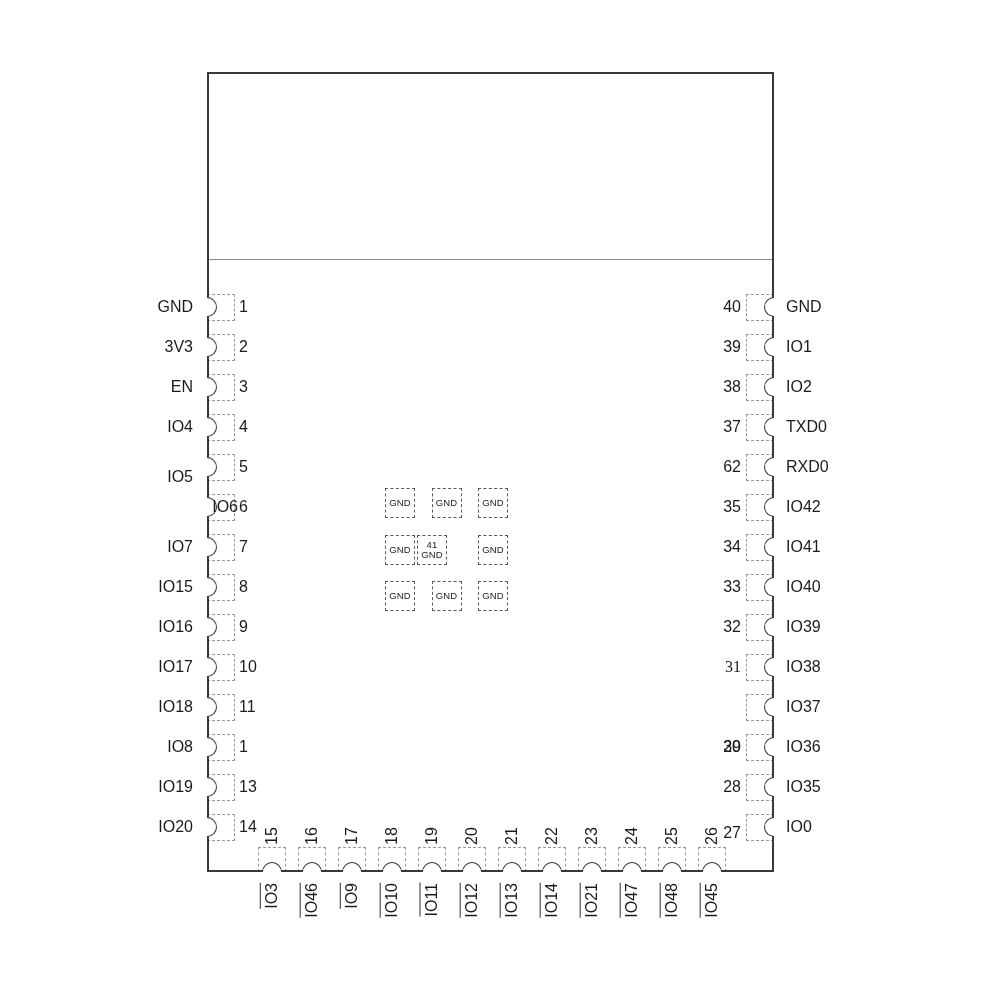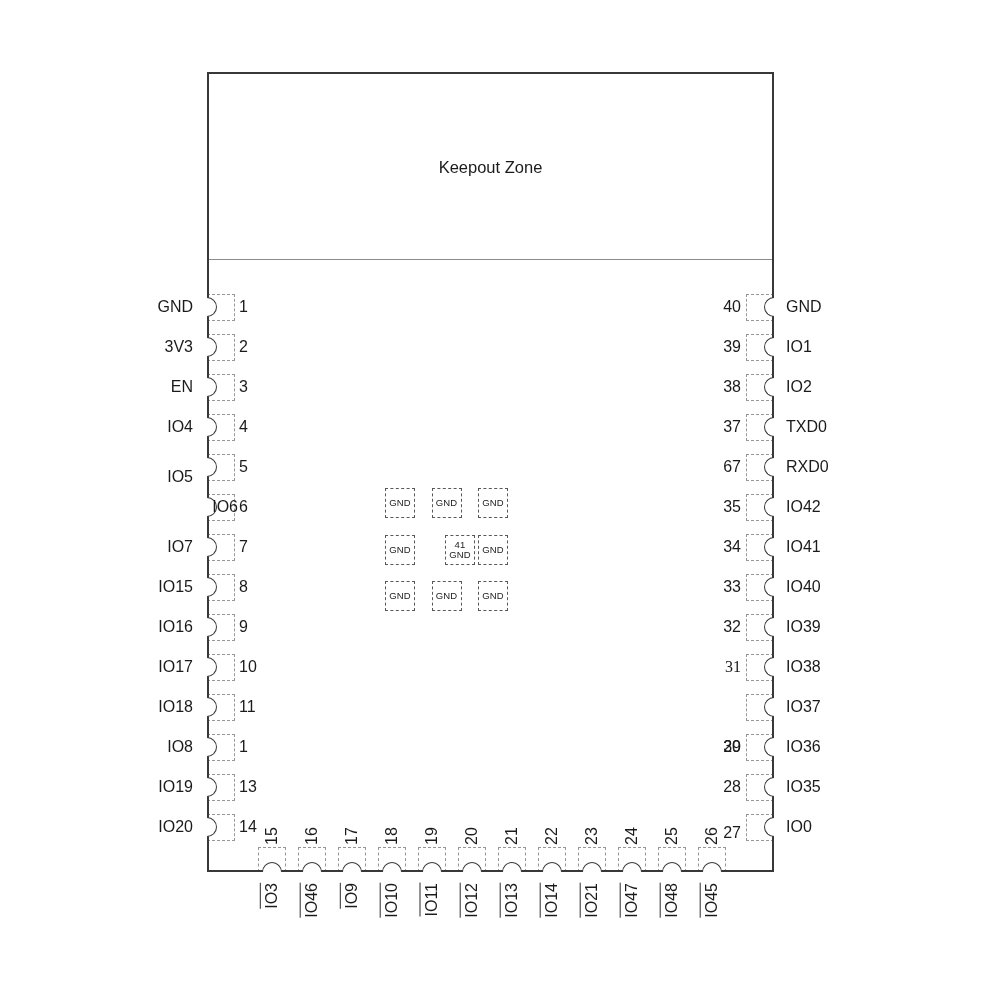--- a/index.html
+++ b/index.html
@@ -50,21 +50,20 @@
     transform:rotate(-90deg); transform-origin:100% 0;
     border-top:1.5px solid #2a2a2a; padding-top:2px;
   }
 </style>
 </head>
 <body>
 
 <div id="canvas">
   <div class="module-outline"></div>
   <div class="keepout-divider"></div>
-  <div class="keepout-label">Keepout Zone</div>
 
 <div class="pad" style="left: 207px; top: 293.5px; width: 28px; height: 27px;"></div>
     <div class="notch notch-left" style="left: 206.5px; top: 297px;"></div>
     <div class="pin-num" style="left: 239px; top: 298px;">1</div>
     <div class="pin-label" style="right: 807px; top: 298px;">GND</div>
     <div class="pad" style="left: 207px; top: 333.5px; width: 28px; height: 27px;"></div>
     <div class="notch notch-left" style="left: 206.5px; top: 337px;"></div>
     <div class="pin-num" style="left: 239px; top: 338px;">2</div>
     <div class="pin-label" style="right: 807px; top: 338px;">3V3</div>
     <div class="pad" style="left: 207px; top: 373.5px; width: 28px; height: 27px;"></div>
@@ -126,21 +125,21 @@
     <div class="pad" style="left: 746px; top: 373.5px; width: 28px; height: 27px;"></div>
     <div class="notch notch-right" style="left: 764px; top: 377px;"></div>
     <div class="pin-num" style="right: 259px; top: 378px;">38</div>
     <div class="pin-label" style="left: 786px; top: 378px;">IO2</div>
     <div class="pad" style="left: 746px; top: 413.5px; width: 28px; height: 27px;"></div>
     <div class="notch notch-right" style="left: 764px; top: 417px;"></div>
     <div class="pin-num" style="right: 259px; top: 418px;">37</div>
     <div class="pin-label" style="left: 786px; top: 418px;">TXD0</div>
     <div class="pad" style="left: 746px; top: 453.5px; width: 28px; height: 27px;"></div>
     <div class="notch notch-right" style="left: 764px; top: 457px;"></div>
-    <div class="pin-num" style="right: 259px; top: 458px;">67</div>
+    <div class="pin-num" style="right: 259px; top: 458px;">62</div>
     <div class="pin-label" style="left: 786px; top: 458px;">RXD0</div>
     <div class="pad" style="left: 746px; top: 493.5px; width: 28px; height: 27px;"></div>
     <div class="notch notch-right" style="left: 764px; top: 497px;"></div>
     <div class="pin-num" style="right: 259px; top: 498px;">35</div>
     <div class="pin-label" style="left: 786px; top: 498px;">IO42</div>
     <div class="pad" style="left: 746px; top: 533.5px; width: 28px; height: 27px;"></div>
     <div class="notch notch-right" style="left: 764px; top: 537px;"></div>
     <div class="pin-num" style="right: 259px; top: 538px;">34</div>
     <div class="pin-label" style="left: 786px; top: 538px;">IO41</div>
     <div class="pad" style="left: 746px; top: 573.5px; width: 28px; height: 27px;"></div>
@@ -224,21 +223,21 @@
     </div>
     <div class="gnd-pad" style="left: 431.5px; top: 488px; width: 30px; height: 30px;">
       <div>GND</div>
     </div>
     <div class="gnd-pad" style="left: 478px; top: 488px; width: 30px; height: 30px;">
       <div>GND</div>
     </div>
     <div class="gnd-pad" style="left: 385px; top: 534.5px; width: 30px; height: 30px;">
       <div>GND</div>
     </div>
-    <div class="gnd-pad" style="left: 445px; top: 534.5px; width: 30px; height: 30px; text-align: center;">
+    <div class="gnd-pad" style="left: 417px; top: 534.5px; width: 30px; height: 30px; text-align: center;">
       <div>41</div>
       <div>GND</div>
     </div>
     <div class="gnd-pad" style="left: 478px; top: 534.5px; width: 30px; height: 30px;">
       <div>GND</div>
     </div>
     <div class="gnd-pad" style="left: 385px; top: 581px; width: 30px; height: 30px;">
       <div>GND</div>
     </div>
     <div class="gnd-pad" style="left: 431.5px; top: 581px; width: 30px; height: 30px;">

